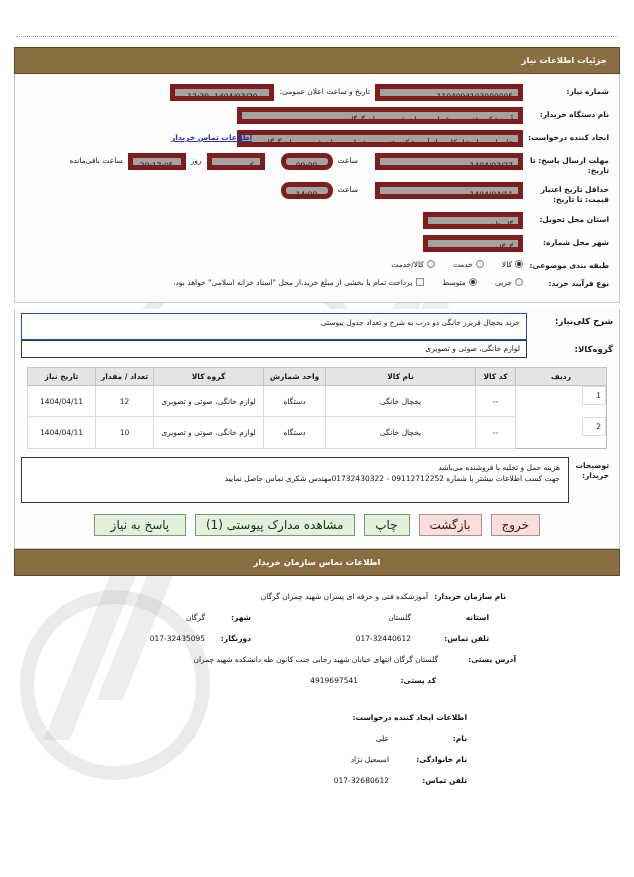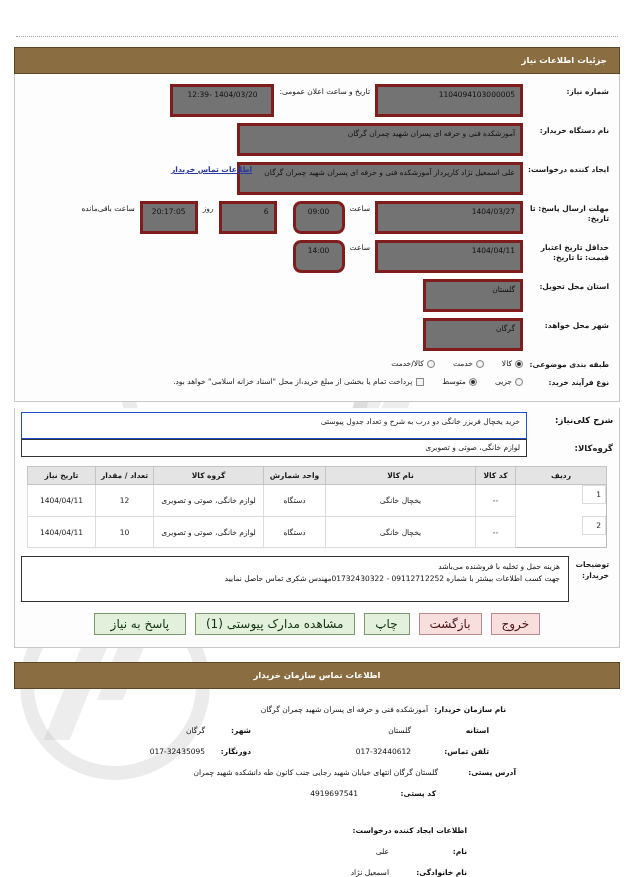--- a/index.html
+++ b/index.html
@@ -94,35 +94,35 @@
   .lbl {
     width: 86px;
     flex: 0 0 86px;
     font-size: 7.5px;
     font-weight: bold;
     color: #1a1a1a;
     padding-top: 3px;
     line-height: 1.35;
   }
   .fld {
-    border: 3px solid #7f1d1d;
-    background: #737373;
-    height: 33px;
+    border: 5px solid #7f1d1d;
+    background: #a3a3a3;
+    height: 17px;
     line-height: 15px;
     font-size: 7.5px;
     padding: 0 5px;
     text-align: right;
     color: #111;
     overflow: hidden;
     white-space: nowrap;
   }
   .w-req   { width: 148px; }
   .w-org   { width: 286px; }
   .w-crt   { width: 286px; }
-  .w-date  { width: 148px; }
+  .w-date  { width: 148px; margin-left: 12px; }
   .w-time  { width: 52px; text-align: center; border-radius: 8px; }
   .w-days  { width: 58px; }
   .w-left  { width: 58px; text-align: center; }
   .w-prov  { width: 100px; }
   .w-city  { width: 100px; }
   .w-pub   { width: 104px; text-align: center;}
 
   .inline-lbl {
     font-size: 7.5px;
     padding: 3px 5px 0 5px;
@@ -392,21 +392,21 @@
       <div class="inline-lbl">ساعت</div>
       <div class="fld w-time">14:00</div>
     </div>
 
     <div class="frow">
       <div class="lbl">استان محل تحویل:</div>
       <div class="fld w-prov">گلستان</div>
     </div>
 
     <div class="frow">
-      <div class="lbl">شهر محل خواهد:</div>
+      <div class="lbl">شهر محل شماره:</div>
       <div class="fld w-city">گرگان</div>
     </div>
 
     <div class="radio-row">
       <div class="lbl">طبقه بندی موضوعی:</div>
       <div class="rad-group">
         <span class="radio on"></span>
         <span class="rad-lbl">کالا</span>
       </div>
       <div class="rad-group">
@@ -493,21 +493,21 @@
     <div class="btnbar">
       <div class="btn danger">خروج</div>
       <div class="btn danger">بازگشت</div>
       <div class="btn">چاپ</div>
       <div class="btn wide">مشاهده مدارک پیوستی (1)</div>
       <div class="btn resp">پاسخ به نیاز</div>
     </div>
 
   </div>
 
-  <div style="margin-top:14px">
+  <div style="">
     <div class="bar center">اطلاعات تماس سازمان خریدار</div>
     <div class="contact-card">
 
       <div class="c-row org">
         <div style="flex:1"></div>
         <div class="c-lbl">نام سازمان خریدار:</div>
         <div class="c-val">آموزشکده فنی و حرفه ای پسران شهید چمران گرگان</div>
         <div style="flex:1"></div>
       </div>
 

